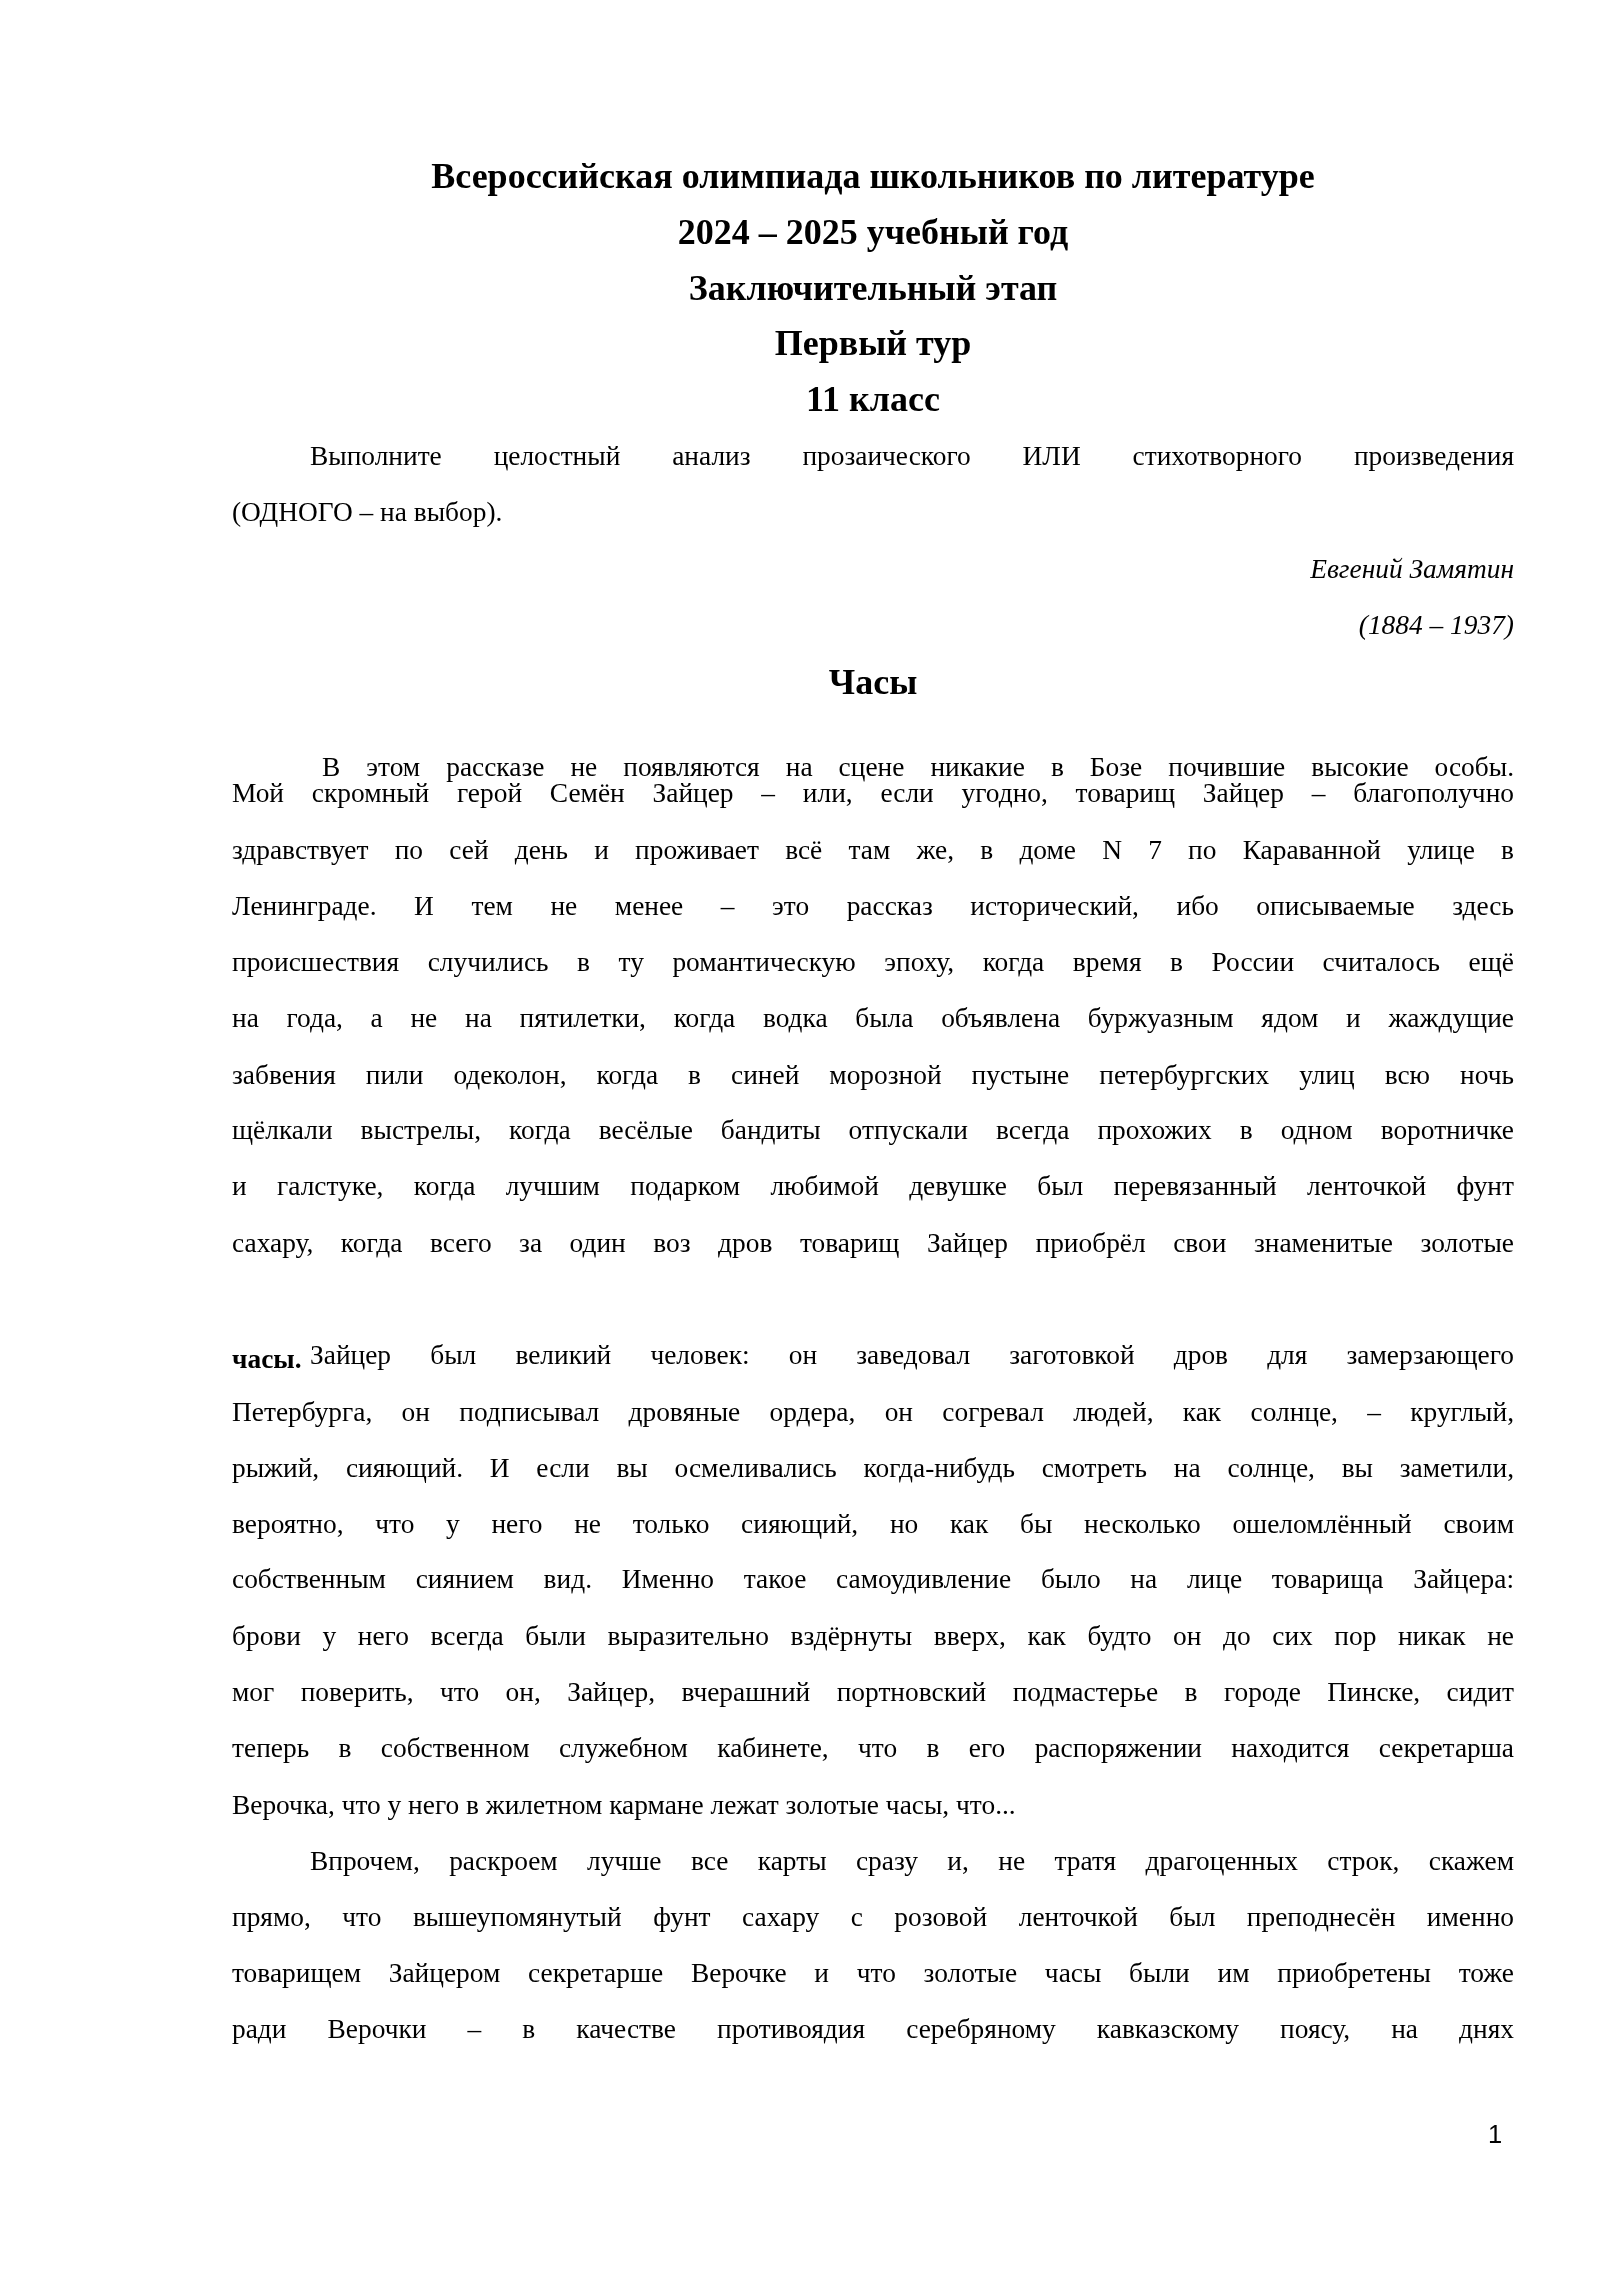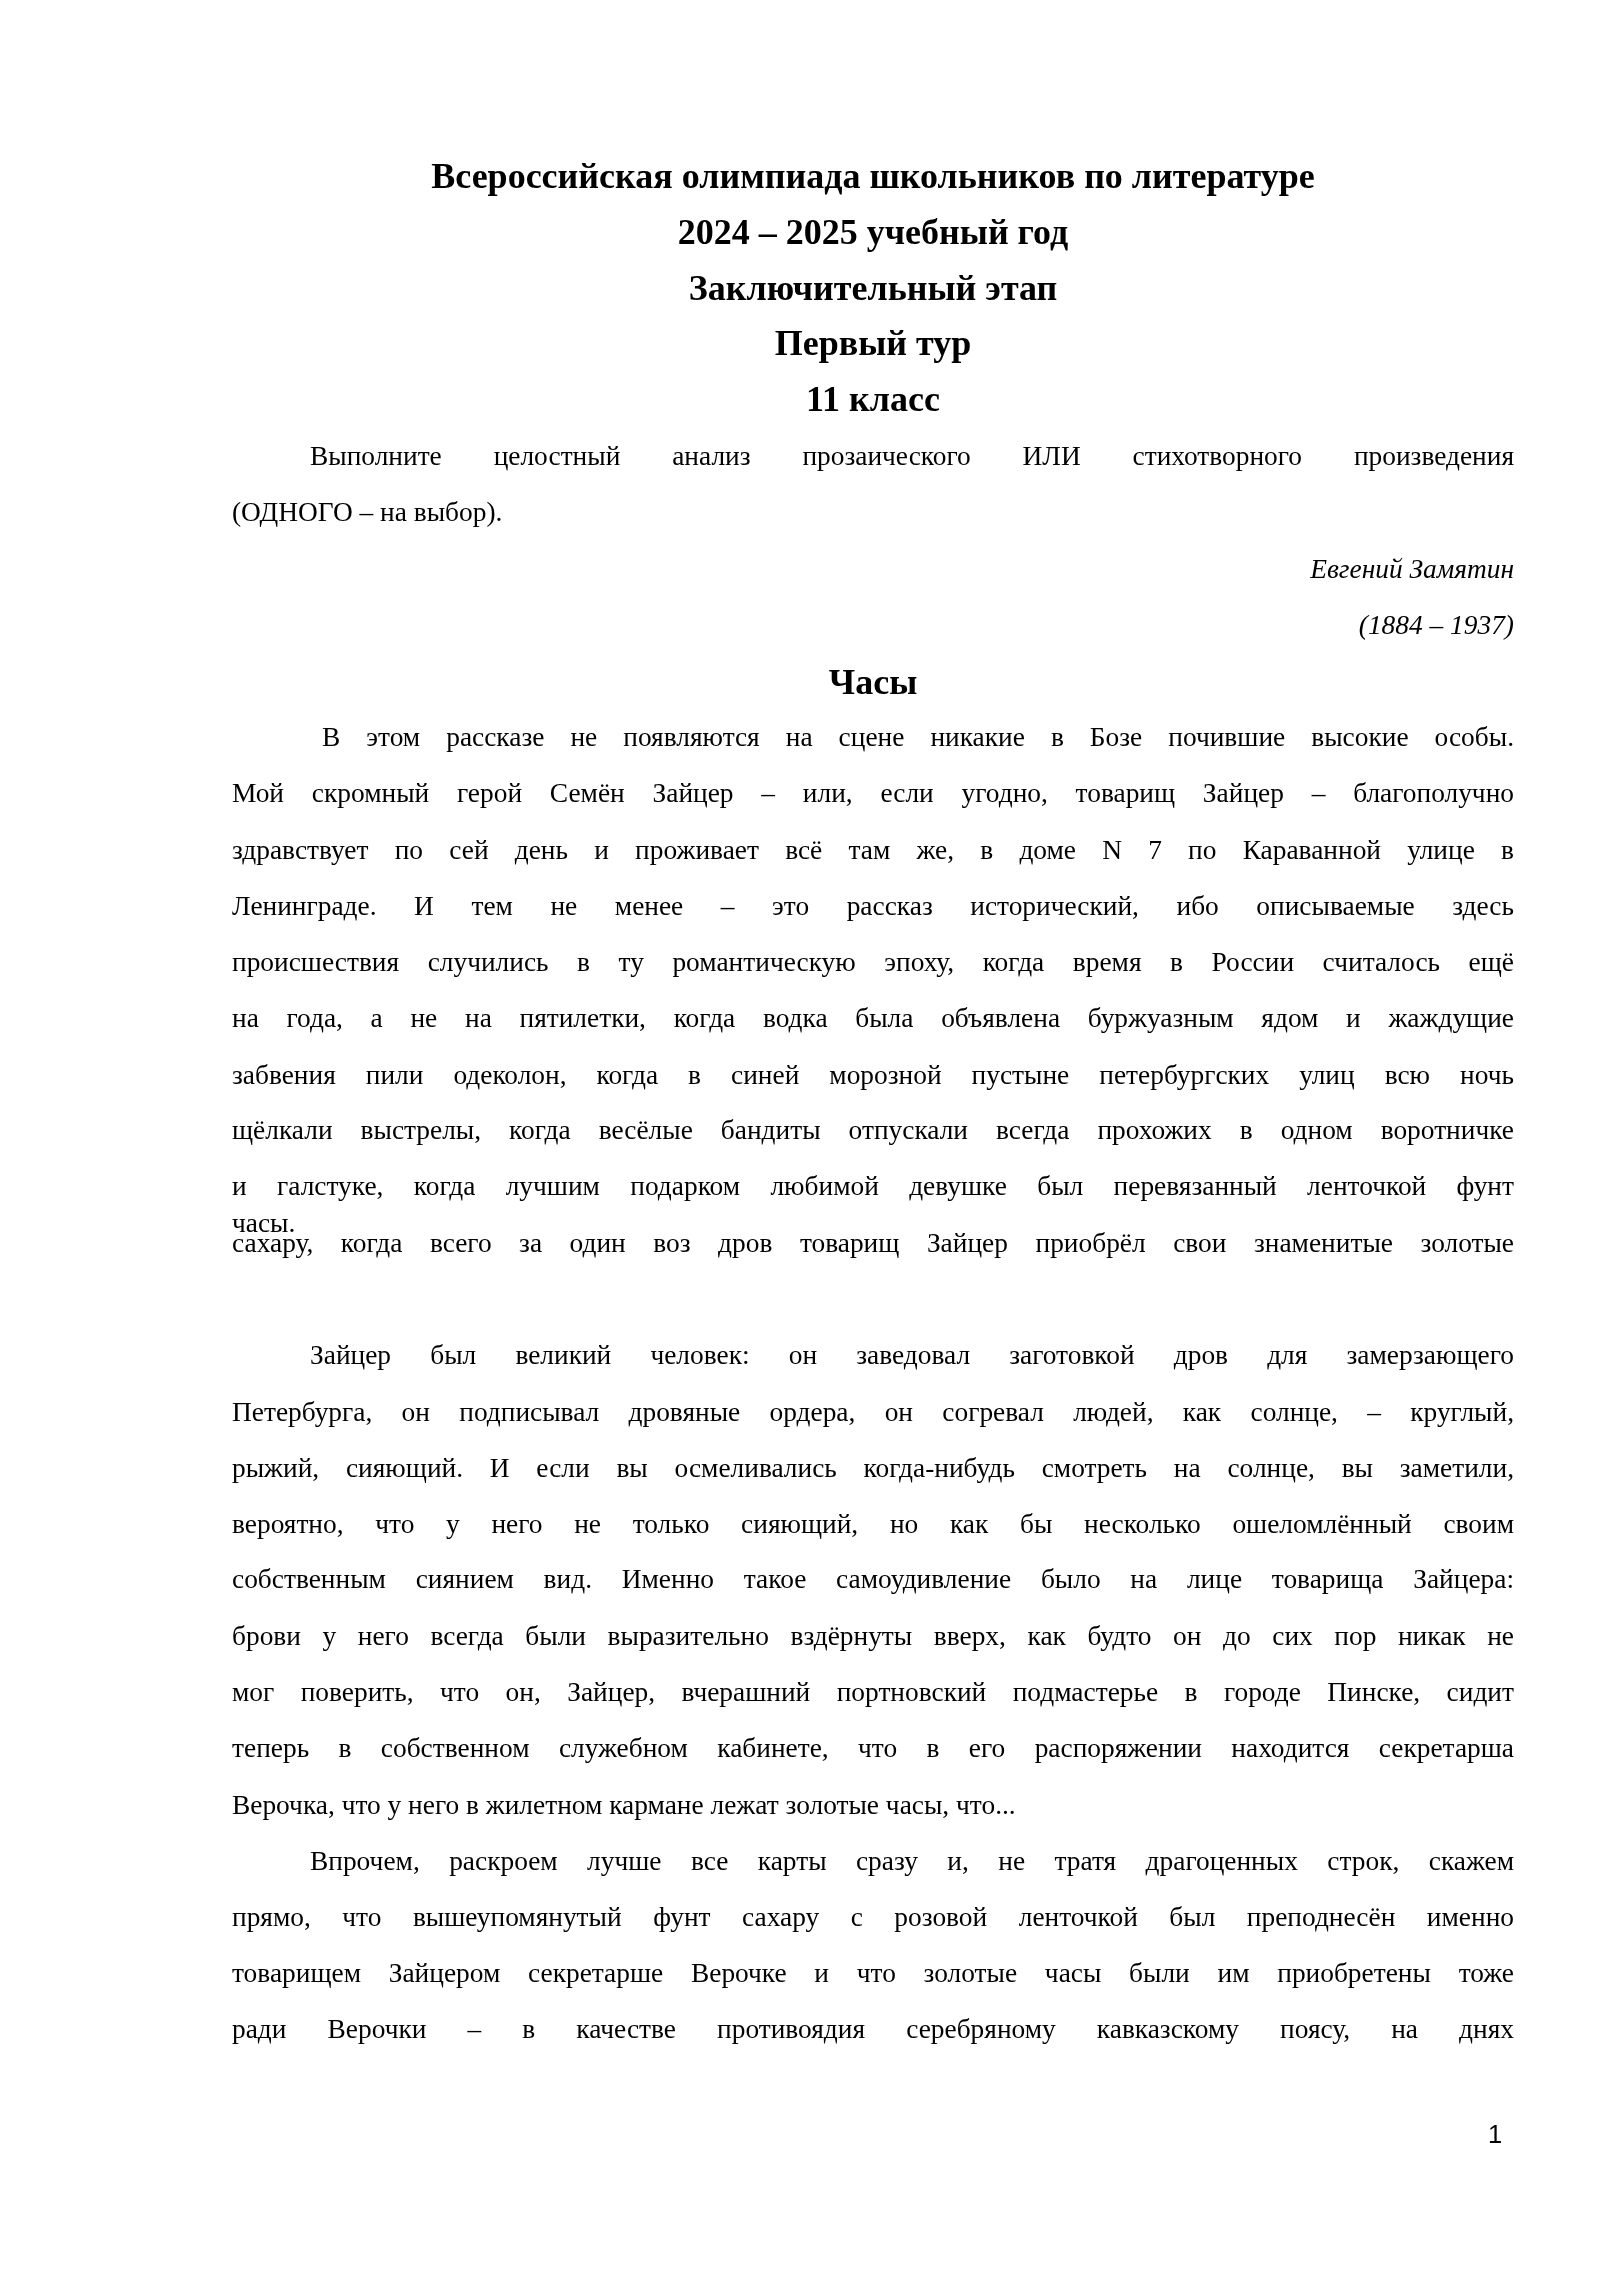--- a/index.html
+++ b/index.html
@@ -28,31 +28,31 @@
 
   <div class="line just indent" style="top:437px">Выполните целостный анализ прозаического ИЛИ стихотворного произведения</div>
   <div class="line" style="top:493px">(ОДНОГО – на выбор).</div>
 
   <div class="line right" style="top:550px; font-weight:normal;">Евгений Замятин</div>
   <div class="line right" style="top:606px">(1884 – 1937)</div>
 
   <div class="center" style="top:663px">Часы</div>
 
   <div id="body-text">
-      <div class="line just indent" style="padding-left: 90px; top: 718px;">В этом рассказе не появляются на сцене никакие в Бозе почившие высокие особы.</div>
+      <div class="line just indent" style="padding-left: 90px; top: 748px;">В этом рассказе не появляются на сцене никакие в Бозе почившие высокие особы.</div>
       <div class="line just" style="top: 774px;">Мой скромный герой Семён Зайцер – или, если угодно, товарищ Зайцер – благополучно</div>
       <div class="line just" style="top: 831px;">здравствует по сей день и проживает всё там же, в доме N 7 по Караванной улице в</div>
       <div class="line just" style="top: 887px;">Ленинграде. И тем не менее – это рассказ исторический, ибо описываемые здесь</div>
       <div class="line just" style="top: 943px;">происшествия случились в ту романтическую эпоху, когда время в России считалось ещё</div>
       <div class="line just" style="top: 999px;">на года, а не на пятилетки, когда водка была объявлена буржуазным ядом и жаждущие</div>
       <div class="line just" style="top: 1056px;">забвения пили одеколон, когда в синей морозной пустыне петербургских улиц всю ночь</div>
       <div class="line just" style="top: 1111px;">щёлкали выстрелы, когда весёлые бандиты отпускали всегда прохожих в одном воротничке</div>
       <div class="line just" style="top: 1167px;">и галстуке, когда лучшим подарком любимой девушке был перевязанный ленточкой фунт</div>
       <div class="line just" style="top: 1224px;">сахару, когда всего за один воз дров товарищ Зайцер приобрёл свои знаменитые золотые</div>
-      <div class="line" style="top: 1204px;">часы.</div>
+      <div class="line" style="top: 1340px; font-weight: bold;">часы.</div>
       <div class="line just indent" style="top: 1336px;">Зайцер был великий человек: он заведовал заготовкой дров для замерзающего</div>
       <div class="line just" style="top: 1393px;">Петербурга, он подписывал дровяные ордера, он согревал людей, как солнце, – круглый,</div>
       <div class="line just" style="top: 1449px;">рыжий, сияющий. И если вы осмеливались когда-нибудь смотреть на солнце, вы заметили,</div>
       <div class="line just" style="top: 1505px;">вероятно, что у него не только сияющий, но как бы несколько ошеломлённый своим</div>
       <div class="line just" style="top: 1560px;">собственным сиянием вид. Именно такое самоудивление было на лице товарища Зайцера:</div>
       <div class="line just" style="top: 1617px;">брови у него всегда были выразительно вздёрнуты вверх, как будто он до сих пор никак не</div>
       <div class="line just" style="top: 1673px;">мог поверить, что он, Зайцер, вчерашний портновский подмастерье в городе Пинске, сидит</div>
       <div class="line just" style="top: 1729px;">теперь в собственном служебном кабинете, что в его распоряжении находится секретарша</div>
       <div class="line" style="top: 1786px;">Верочка, что у него в жилетном кармане лежат золотые часы, что...</div>
       <div class="line just indent" style="top: 1842px;">Впрочем, раскроем лучше все карты сразу и, не тратя драгоценных строк, скажем</div>

